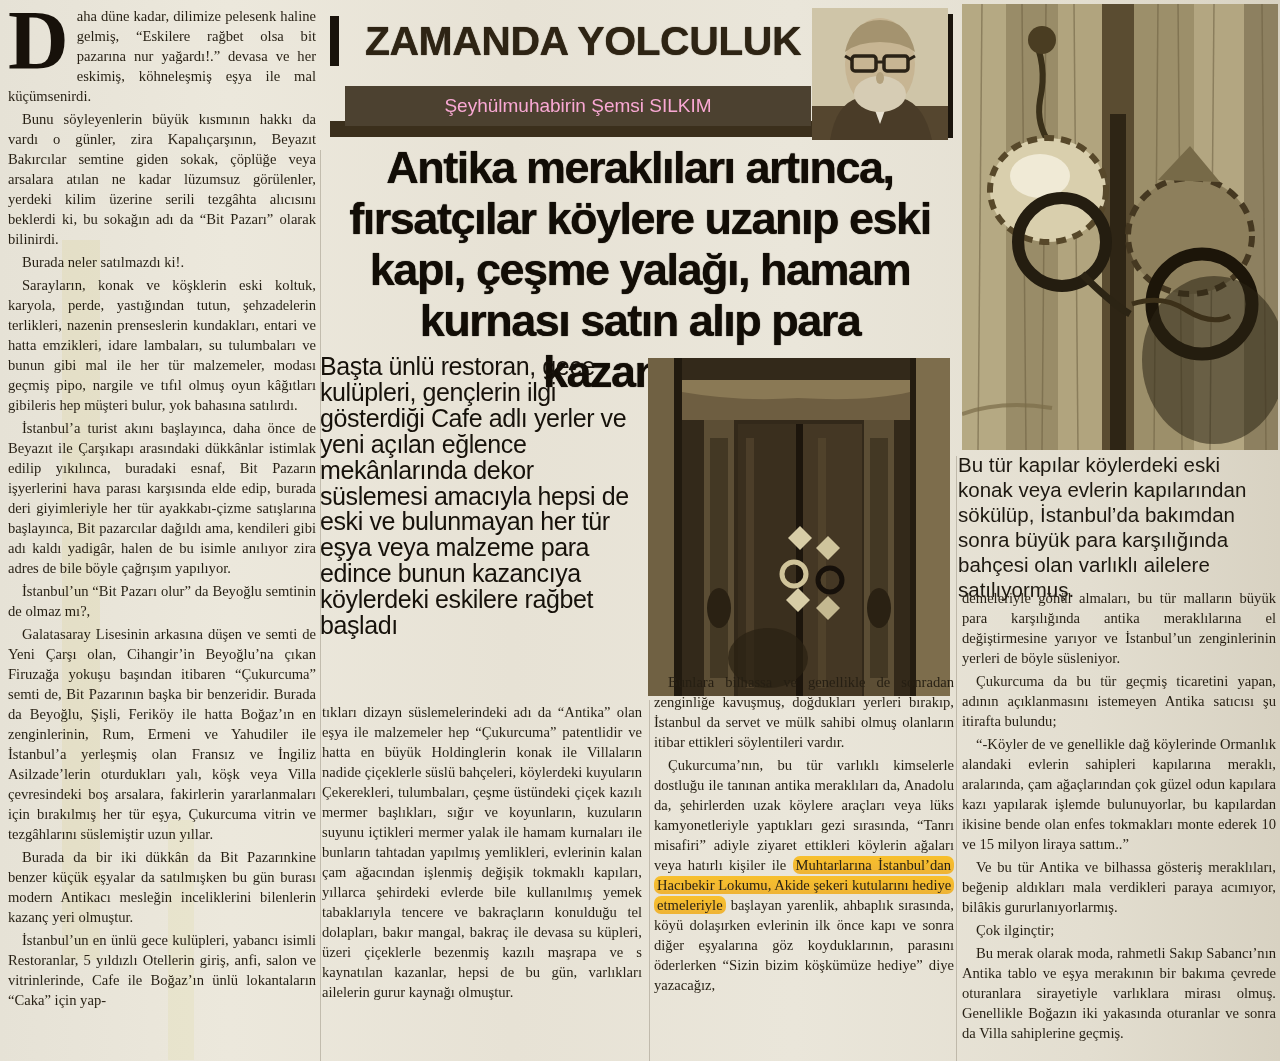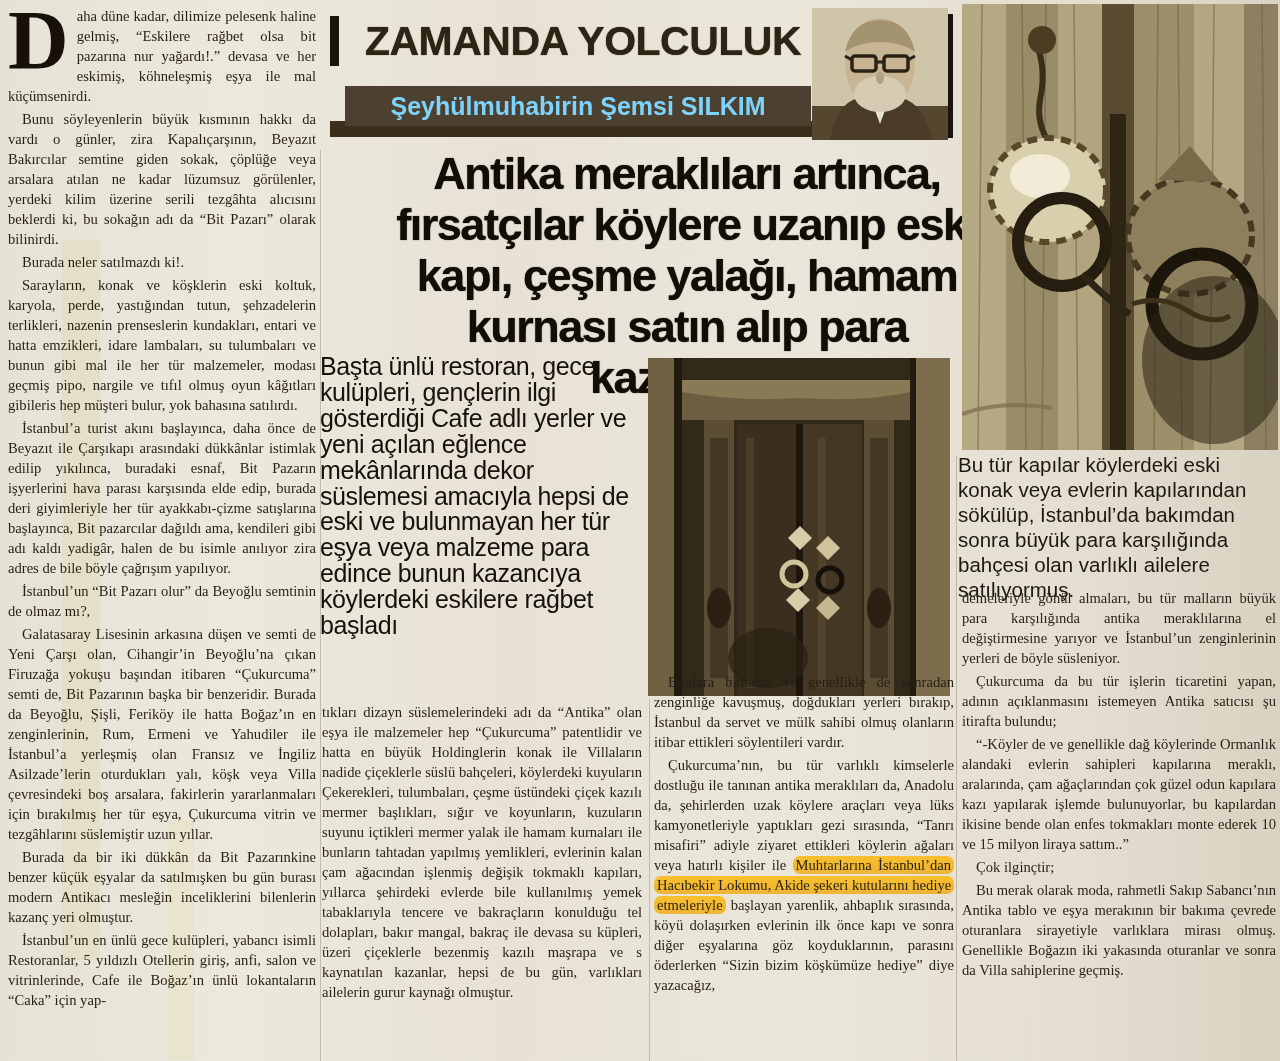--- a/index.html
+++ b/index.html
@@ -15,25 +15,25 @@
   .dropcap{float:left;font-size:84px;line-height:66px;font-weight:700;padding:2px 8px 0 0;color:#17110a;}
   .sect-head{font-family:"Liberation Sans",sans-serif;font-weight:800;font-size:21px;
        letter-spacing:.2px;margin:10px 0 7px 0;color:#17110a;}
   
   .mast-tick{position:absolute;left:330px;top:16px;width:9px;height:50px;background:#19130b;}
   .mast-title{position:absolute;left:358px;top:18px;width:450px;font-family:"Liberation Sans",sans-serif;
        font-weight:800;font-size:41px;letter-spacing:-.5px;color:#2e2414;text-shadow:0 0 1px #2e2414;text-align:center;}
   .mast-band{position:absolute;left:330px;top:121px;width:618px;height:16px;background:#3b2f1c;}
   .byline-bar{position:absolute;left:345px;top:86px;width:466px;height:40px;background:#4c4130;
        display:flex;align-items:center;justify-content:center;}
-  .byline-bar span{font-family:"Liberation Sans",sans-serif;font-weight:700;font-size:25px;color:#7dd3fc;}
+  .byline-bar span{font-family:"Liberation Sans",sans-serif;font-weight:400;font-size:19px;color:#f9a8d4;}
   .photo-line{position:absolute;left:948px;top:14px;width:5px;height:124px;background:#1a140c;}
   
-  .headline{position:absolute;left:322px;top:148px;width:636px;text-align:center;
-       font-family:"Liberation Sans",sans-serif;font-weight:800;color:#120d06;padding-left:47px;}
+  .headline{position:absolute;left:322px;top:142px;width:636px;text-align:center;
+       font-family:"Liberation Sans",sans-serif;font-weight:800;color:#120d06;}
   .headline div{font-size:45px;line-height:51px;letter-spacing:-1.5px;text-shadow:0 0 1px #120d06;}
   
   .lead{position:absolute;left:320px;top:354px;width:326px;text-align:left;
        font-family:"Liberation Sans",sans-serif;font-size:25px;line-height:25.9px;
        letter-spacing:-.4px;color:#16110a;}
   
   .caption{position:absolute;left:958px;top:452px;width:320px;text-align:left;
        font-family:"Liberation Sans",sans-serif;font-size:20.5px;line-height:25px;color:#1d1810;}
   
   .vrule{position:absolute;width:1px;background:rgba(90,80,60,.28);}
@@ -171,19 +171,20 @@
     <p class="noindent">tıkları dizayn süslemelerindeki adı da “Antika” olan eşya ile malzemeler hep “Çukurcuma” patentlidir ve hatta en büyük Holdinglerin konak ile Villaların nadide çiçeklerle süslü bahçeleri, köylerdeki kuyuların Çekerekleri, tulumbaları, çeşme üstündeki çiçek kazılı mermer başlıkları, sığır ve koyunların, kuzuların suyunu içtikleri mermer yalak ile hamam kurnaları ile bunların tahtadan yapılmış yemlikleri, evlerinin kalan çam ağacından işlenmiş değişik tokmaklı kapıları, yıllarca şehirdeki evlerde bile kullanılmış yemek tabaklarıyla tencere ve bakraçların konulduğu tel dolapları, bakır mangal, bakraç ile devasa su küpleri, üzeri çiçeklerle bezenmiş kazılı maşrapa ve s kaynatılan kazanlar, hepsi de bu gün, varlıkları ailelerin gurur kaynağı olmuştur.</p>
   </div>
 
   <div class="col" style="left:654px;top:672px;width:300px;height:356px;">
     <p>Bunlara bilhassa ve genellikle de sonradan zenginliğe kavuşmuş, doğdukları yerleri bırakıp, İstanbul da servet ve mülk sahibi olmuş olanların itibar ettikleri söylentileri vardır.</p>
     <p><span>Çukurcuma’nın, bu tür varlıklı kimselerle dostluğu ile tanınan antika meraklıları da, Anadolu da, şehirlerden uzak köylere araçları veya lüks kamyonetleriyle yaptıkları gezi sırasında, “Tanrı misafiri” adiyle ziyaret ettikleri köylerin ağaları veya hatırlı kişiler ile </span><span class="hl">Muhtarlarına İstanbul’dan Hacıbekir Lokumu, Akide şekeri kutularını hediye etmeleriyle</span><span> başlayan yarenlik, ahbaplık sırasında, köyü dolaşırken evlerinin ilk önce kapı ve sonra diğer eşyalarına göz koyduklarının, parasını öderlerken “Sizin bizim köşkümüze hediye” diye yazacağız,</span></p>
   </div>
 
   <div class="col" style="left:962px;top:588px;width:314px;height:470px;">
     <p class="noindent">demeleriyle gönül almaları, bu tür malların büyük para karşılığında antika meraklılarına el değiştirmesine yarıyor ve İstanbul’un zenginlerinin yerleri de böyle süsleniyor.</p>
-    <p>Çukurcuma da bu tür işlerin ticaretini yapan, adının açıklanmasını istemeyen Antika satıcısı şu itirafta bulundu;</p>
+    <p>Çukurcuma da bu tür geçmiş ticaretini yapan, adının açıklanmasını istemeyen Antika satıcısı şu itirafta bulundu;</p>
     <p>“-Köyler de ve genellikle dağ köylerinde Ormanlık alandaki evlerin sahipleri kapılarına meraklı, aralarında, çam ağaçlarından çok güzel odun kapılara kazı yapılarak işlemde bulunuyorlar, bu kapılardan ikisine bende olan enfes tokmakları monte ederek 10 ve 15 milyon liraya sattım..”</p>
+    <p>Ve bu tür Antika ve bilhassa gösteriş meraklıları, beğenip aldıkları mala verdikleri paraya acımıyor, bilâkis gururlanıyorlarmış.</p>
     <p>Çok ilginçtir;</p>
     <p>Bu merak olarak moda, rahmetli Sakıp Sabancı’nın Antika tablo ve eşya merakının bir bakıma çevrede oturanlara sirayetiyle varlıklara mirası olmuş. Genellikle Boğazın iki yakasında oturanlar ve sonra da Villa sahiplerine geçmiş.</p>
   </div>
 
 </div>
 
 </body></html>

